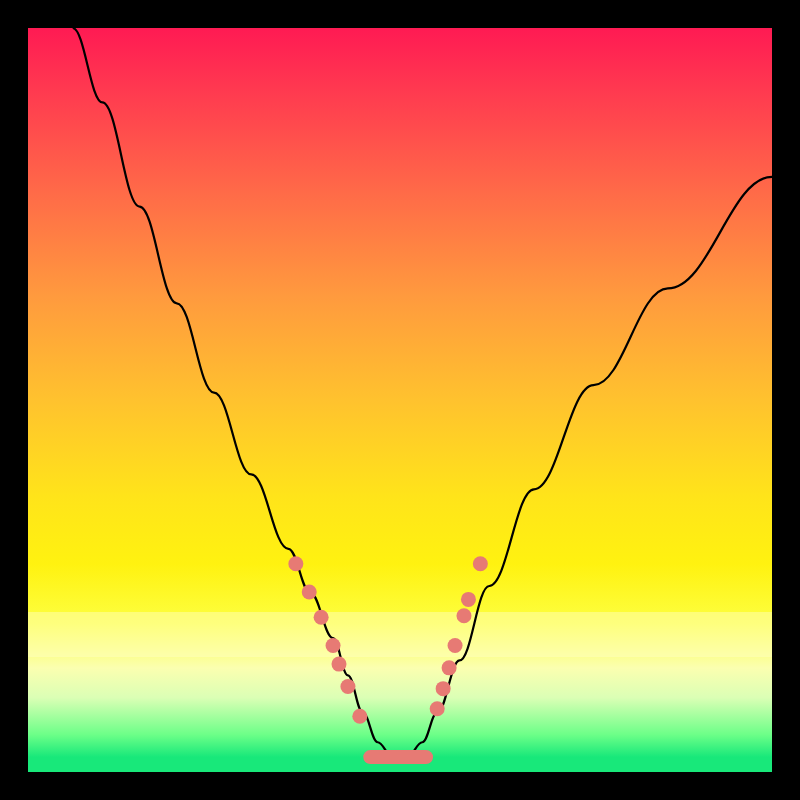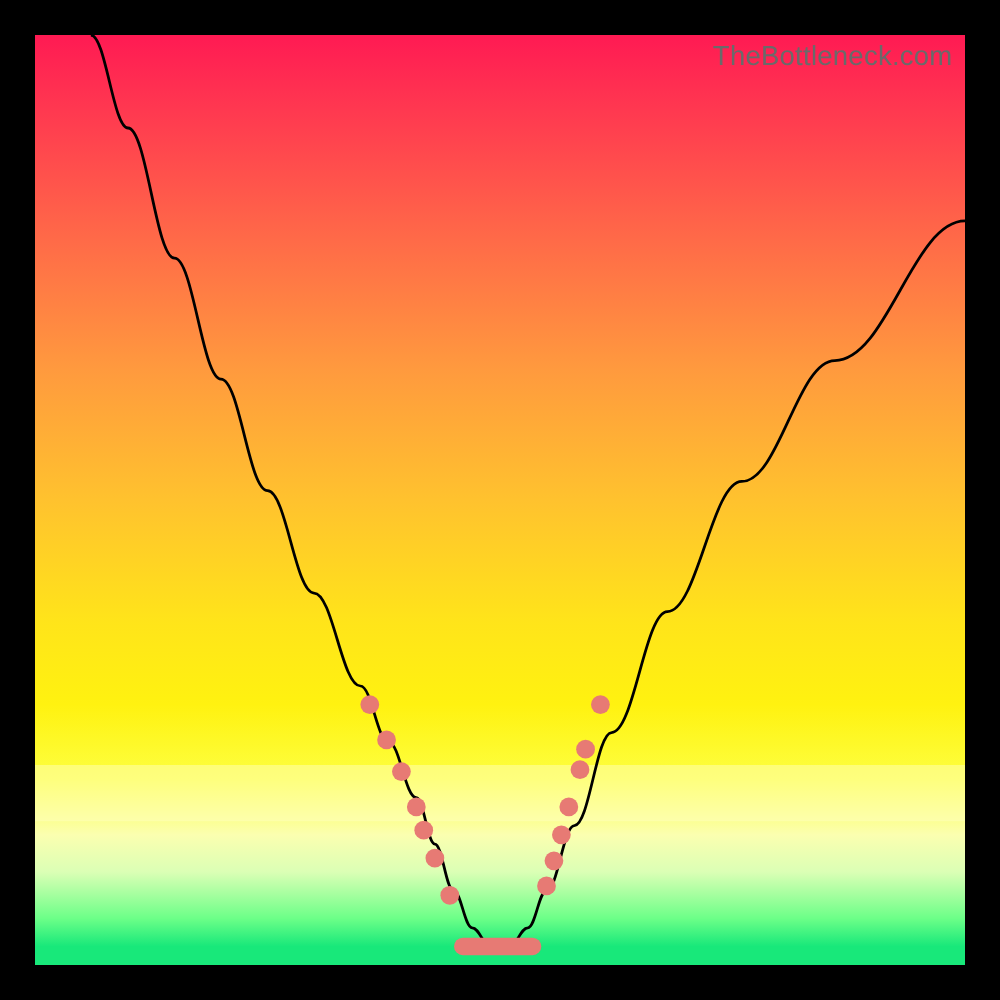--- a/index.html
+++ b/index.html
@@ -87,21 +87,20 @@
   }
 </style>
 </head>
 <body>
 
 <div class="frame">
   <div class="plot">
     <div class="gradient"></div>
     <div class="yellow-band"></div>
 
-    <div class="watermark">TheBottleneck.com</div>
 
     <svg class="curve" viewBox="0 0 744 744" preserveAspectRatio="none">
       <path id="curve-path" class="curve-path" d="M 44.64 0 C 56.544000000000004 0 62.496 74.39999999999998 74.4 74.39999999999998 C 89.28 74.39999999999998 96.72 178.55999999999995 111.6 178.55999999999995 C 126.48 178.55999999999995 133.92000000000002 275.28 148.8 275.28 C 163.68 275.28 171.12 364.56 186 364.56 C 200.88 364.56 208.32 446.4 223.2 446.4 C 238.07999999999998 446.4 245.51999999999998 520.8 260.4 520.8 C 269.328 520.8 273.79200000000003 565.44 282.72 565.44 C 291.648 565.44 296.11199999999997 610.08 305.03999999999996 610.08 C 310.99199999999996 610.08 313.968 647.28 319.92 647.28 C 325.872 647.28 328.848 684.48 334.8 684.48 C 340.752 684.48 343.728 714.24 349.68 714.24 C 355.632 714.24 358.608 729.12 364.56 729.12 C 370.512 729.12 373.488 729.12 379.44 729.12 C 385.392 729.12 388.368 714.24 394.32 714.24 C 400.272 714.24 403.24800000000005 684.48 409.20000000000005 684.48 C 418.12800000000004 684.48 422.592 632.4 431.52 632.4 C 443.424 632.4 449.376 558 461.28 558 C 479.13599999999997 558 488.064 461.28 505.92 461.28 C 529.7280000000001 461.28 541.6320000000001 357.12 565.44 357.12 C 595.2 357.12 610.08 260.4 639.84 260.4 C 681.504 260.4 702.336 148.79999999999995 744 148.79999999999995"></path>
       <path id="trough-path" class="trough" d="M 342.24 729.12 L 398.04 729.12"></path>
       <g id="markers-left">
           <circle cx="267.84" cy="535.68" r="7.5" class="marker"></circle>
           <circle cx="281.23199999999997" cy="563.952" r="7.5" class="marker"></circle>
           <circle cx="293.13599999999997" cy="589.248" r="7.5" class="marker"></circle>
           <circle cx="305.03999999999996" cy="617.52" r="7.5" class="marker"></circle>
           <circle cx="310.99199999999996" cy="636.12" r="7.5" class="marker"></circle>

